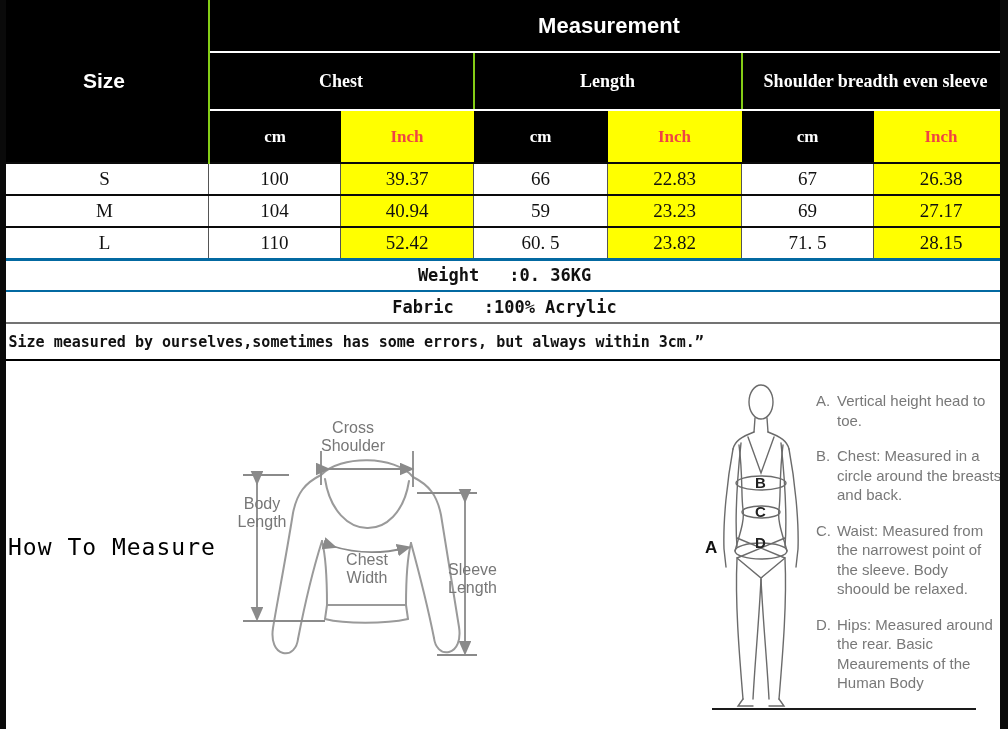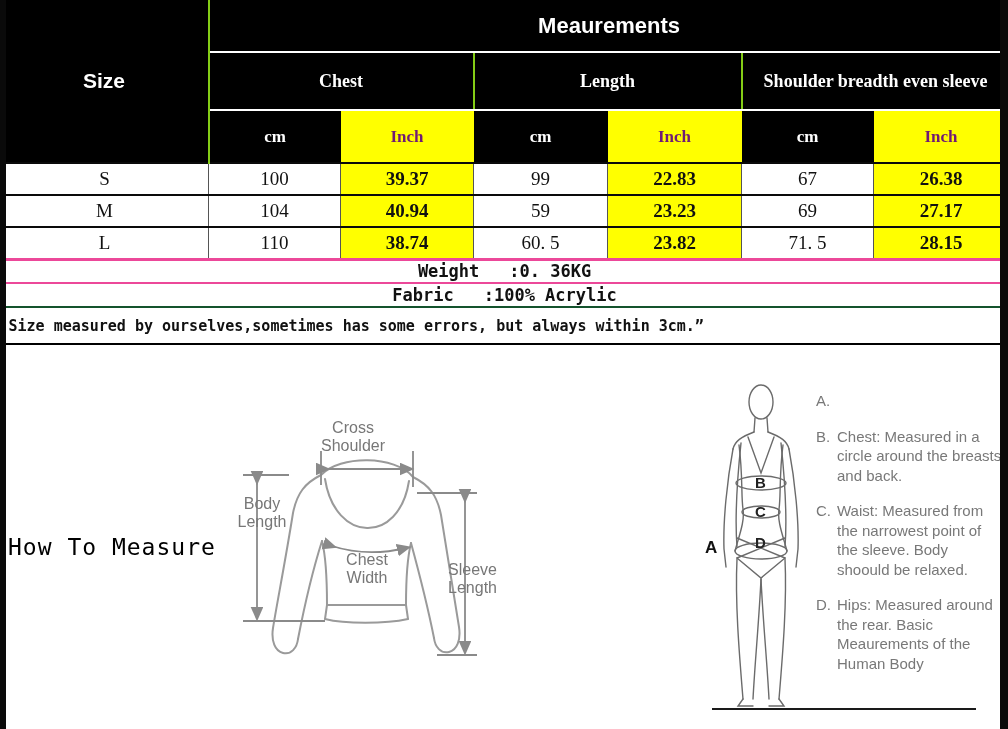--- a/index.html
+++ b/index.html
@@ -9,39 +9,39 @@
     overflow:hidden; font-family:"Liberation Serif", serif;
   }
   
   .left-bar  { position:absolute; left:0; top:0; width:6px; height:729px; background:#0a0a0a; z-index:5; }
   .right-bar { position:absolute; left:1000px; top:0; width:8px; height:729px; background:#0a0a0a; z-index:5; }
 
   
   table.mtable { border-collapse:collapse; table-layout:fixed; width:1008px; }
   table.mtable td { padding:0; text-align:center; vertical-align:middle; }
   .cell-black { background:#000; color:#fff; }
-  .cell-yellow { background:#ffff00; color:#701a75; }
+  .cell-yellow { background:#ffff00; color:#ef4444; }
   .brw { border-right:2px solid #84cc16; }
   .bbw { border-bottom:2px solid #fff; }
   .title-cell { font:bold 22px "Liberation Sans", sans-serif; height:52px; }
   .size-cell  { font:bold 21px "Liberation Sans", sans-serif; }
   .group-cell { font:bold 18px "Liberation Serif", serif; height:58px; }
   .unit-cell  { font:bold 17px "Liberation Serif", serif; height:53px; }
   tr.data td {
     height:32px; background:#fff; font:19px "Liberation Serif", serif; color:#111;
     border-top:2px solid #0a0a0a; border-left:1px solid #555; border-right:1px solid #555;
   }
-  tr.data td.ycell { background:#ffff00; font-weight:bold; }
+  tr.data td.ycell { background:#ffff00; font-weight:normal; }
   tr.info td {
-    height:24px; background:#fff; border-top:3px solid #ec4899;
+    height:32px; background:#fff; border-top:3px solid #0369a1;
     font:bold 17px "DejaVu Sans Mono", monospace; color:#111;
   }
   tr.info .info-flex { display:flex; justify-content:center; gap:30px; }
   tr.note-row td {
-    height:37px; background:#fff; border-top:2px solid #14532d; border-bottom:2px solid #000;
+    height:37px; background:#fff; border-top:2px solid #737373; border-bottom:2px solid #000;
     font:bold 15px "DejaVu Sans Mono", monospace; color:#111;
     text-align:left; padding-left:8px;
   }
 
   
   .htm-title {
     position:absolute; left:8px; top:534px;
     font:23px "DejaVu Sans Mono", monospace; color:#000; letter-spacing:1px;
   }
   .diagram-label {
@@ -73,58 +73,58 @@
         <col style="width:132px">
         <col style="width:133px">
       <col style="width:134px">
         <col style="width:134px">
         <col style="width:132px">
         <col style="width:135px">
     </colgroup>
     <tbody>
         <tr>
       <td rowspan="3" class="cell-black size-cell brw">Size</td>
-      <td colspan="6" class="cell-black title-cell bbw">Meaurements</td>
+      <td colspan="6" class="cell-black title-cell bbw">Measurement</td>
     </tr>
     <tr>
       <td colspan="2" class="cell-black group-cell brw bbw">Chest</td>
       <td colspan="2" class="cell-black group-cell brw bbw">Length</td>
       <td colspan="2" class="cell-black group-cell bbw">Shoulder breadth even sleeve</td>
     </tr>
     <tr>
       <td class="cell-black unit-cell">cm</td>
       <td class="cell-yellow unit-cell">Inch</td>
       <td class="cell-black unit-cell">cm</td>
       <td class="cell-yellow unit-cell">Inch</td>
       <td class="cell-black unit-cell">cm</td>
       <td class="cell-yellow unit-cell">Inch</td>
     </tr>
 
     <tr class="data">
       <td>S</td>
       <td>100</td>
       <td class="ycell">39.37</td>
-      <td>99</td>
+      <td>66</td>
       <td class="ycell">22.83</td>
       <td>67</td>
       <td class="ycell">26.38</td>
     </tr>
     <tr class="data">
       <td>M</td>
       <td>104</td>
       <td class="ycell">40.94</td>
       <td>59</td>
       <td class="ycell">23.23</td>
       <td>69</td>
       <td class="ycell">27.17</td>
     </tr>
     <tr class="data">
       <td>L</td>
       <td>110</td>
-      <td class="ycell">38.74</td>
+      <td class="ycell">52.42</td>
       <td>60. 5</td>
       <td class="ycell">23.82</td>
       <td>71. 5</td>
       <td class="ycell">28.15</td>
     </tr>
 
     <tr class="info">
       <td colspan="7">
         <div class="info-flex">
           <span>Weight</span>
@@ -222,20 +222,21 @@
       <text class="flbl-a" x="12" y="172">A</text>
       <text class="flbl" x="62" y="107">B</text>
       <text class="flbl" x="62" y="136">C</text>
       <text class="flbl" x="62" y="167">D</text>
     </svg>
   </div>
 
   <div class="instructions">
     <div class="instr">
       <span class="key">A.</span>
+      <span class="txt">Vertical height head to toe.</span>
     </div>
     <div class="instr">
       <span class="key">B.</span>
       <span class="txt">Chest: Measured in a circle around the breasts and back.</span>
     </div>
     <div class="instr">
       <span class="key">C.</span>
       <span class="txt">Waist: Measured from the narrowest point of the sleeve. Body shoould be relaxed.</span>
     </div>
     <div class="instr">

